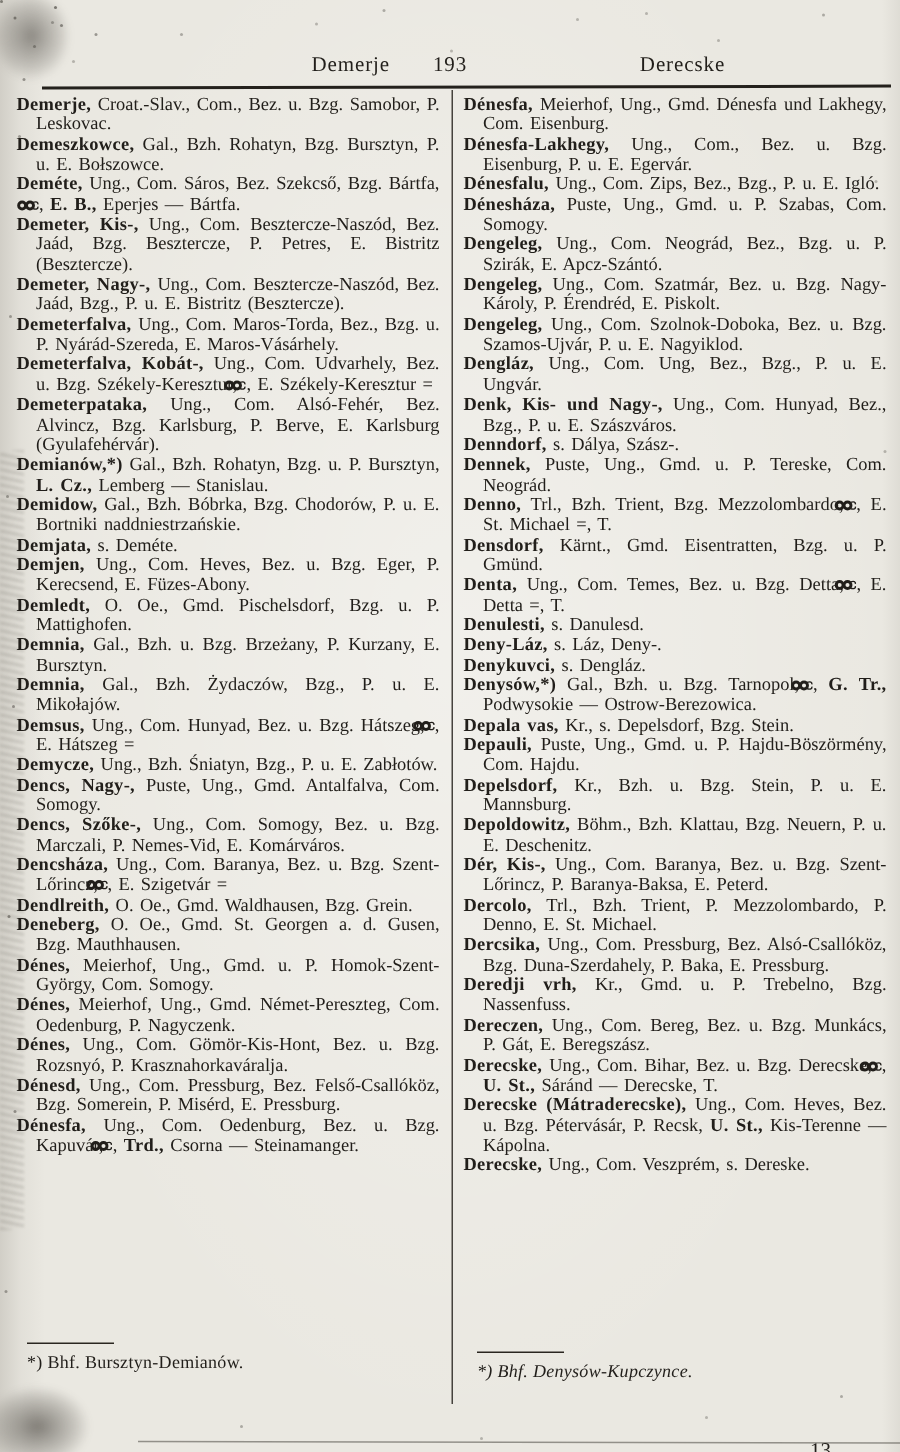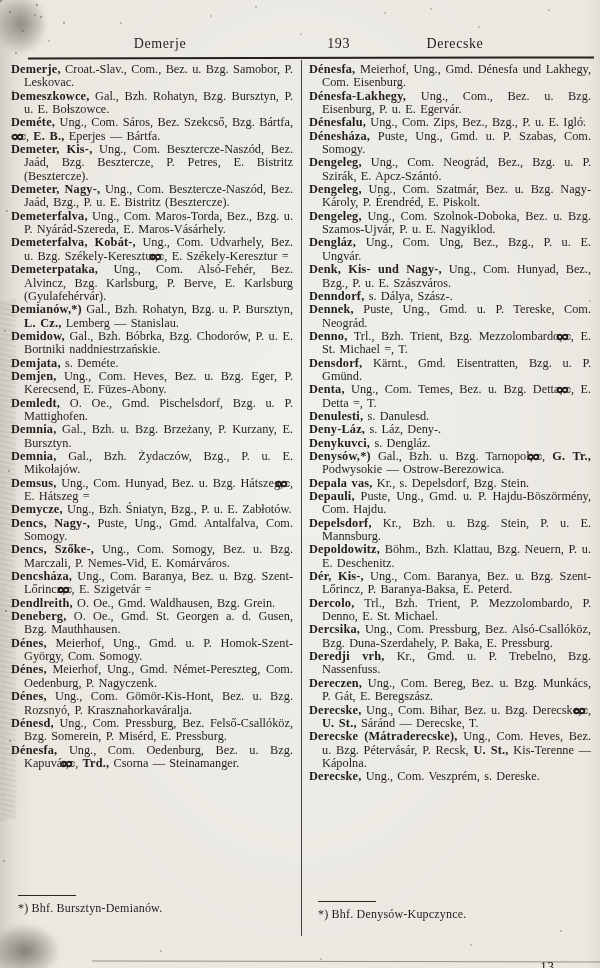--- a/index.html
+++ b/index.html
@@ -41,41 +41,41 @@
       210px 15px 0 rgba(55,52,46,.3), 300px 33px 0 rgba(55,52,46,.3), 384px 12px 0 rgba(55,52,46,.3),
       478px 26px 0 rgba(55,52,46,.3), 548px 9px 0 rgba(55,52,46,.35), 583px 120px 0 rgba(55,52,46,.3),
       589px 300px 0 rgba(55,52,46,.3), 6px 210px 0 rgba(55,52,46,.4), 4px 330px 0 rgba(55,52,46,.4),
       8px 470px 0 rgba(55,52,46,.45), 5px 610px 0 rgba(55,52,46,.5), 9px 740px 0 rgba(55,52,46,.45),
       3px 860px 0 rgba(55,52,46,.4), 160px 950px 0 rgba(55,52,46,.35), 320px 958px 0 rgba(55,52,46,.3),
       470px 944px 0 rgba(55,52,46,.3), 560px 930px 0 rgba(55,52,46,.35), 255px 6px 0 rgba(55,52,46,.35),
       430px 8px 0 rgba(55,52,46,.3), 36px 4px 0 rgba(55,52,46,.6), 40px 16px 0 rgba(55,52,46,.5),
       63px 22px 0 rgba(55,52,46,.45), 12px 90px 0 rgba(55,52,46,.4), 18px 150px 0 rgba(55,52,46,.35);
   }
   .page-header{position:absolute;top:36px;left:0;width:600px;height:18px;font-size:14px;letter-spacing:.6px;}
-  .hdr-left{position:absolute;left:60px;width:200px;text-align:center;}
-  .hdr-center{position:absolute;left:250px;width:100px;text-align:right;}
+  .hdr-left{position:absolute;left:60px;width:200px;text-align:right;}
+  .hdr-center{position:absolute;left:250px;width:100px;text-align:center;}
   .hdr-right{position:absolute;left:370px;width:170px;text-align:center;}
   .header-rule{position:absolute;top:57px;left:28px;width:566px;height:2px;background:#24211c;transform:rotate(-0.12deg);}
   .column-divider{position:absolute;left:301px;top:60px;height:876px;width:1px;background:rgba(40,37,32,0.85);}
   .columns{position:absolute;top:63px;left:11px;width:580px;display:flex;gap:16px;}
   .col{width:282px;}
   .entry{
     margin:0;text-align:justify;
     font-size:12.3px;line-height:13.35px;
     padding-left:13px;text-indent:-13px;
     word-spacing:1.2px;
   }
   .hw{font-weight:700;letter-spacing:.2px;}
   .it{}
   .horn{display:inline-block;vertical-align:-1px;line-height:0;}
   .horn svg{width:15px;height:8px;display:inline-block;}
   .footnote{position:absolute;font-size:12px;letter-spacing:.2px;}
   .footnote .rule{display:block;width:58px;height:1px;background:#2a2archived620;background:#2a2620;margin-bottom:5px;}
   .fn-left{left:18px;top:895px;}
-  .fn-right{left:318px;top:901px;}
+  .fn-right{left:318px;top:901px;font-style:italic;}
   .page-number-bottom{position:absolute;left:540px;top:960px;width:40px;text-align:left;font-size:14px;}
   .bottom-edge-line{position:absolute;left:92px;top:961px;width:508px;height:1px;background:rgba(40,37,32,0.45);transform:rotate(0.1deg);}
 </style>
 </head>
 <body>
 
 <div class="paper-shade"></div>
 <div class="corner-blotch-tl"></div>
 <div class="edge-smudge-left"></div>
 <div class="corner-blotch-bl"></div>

